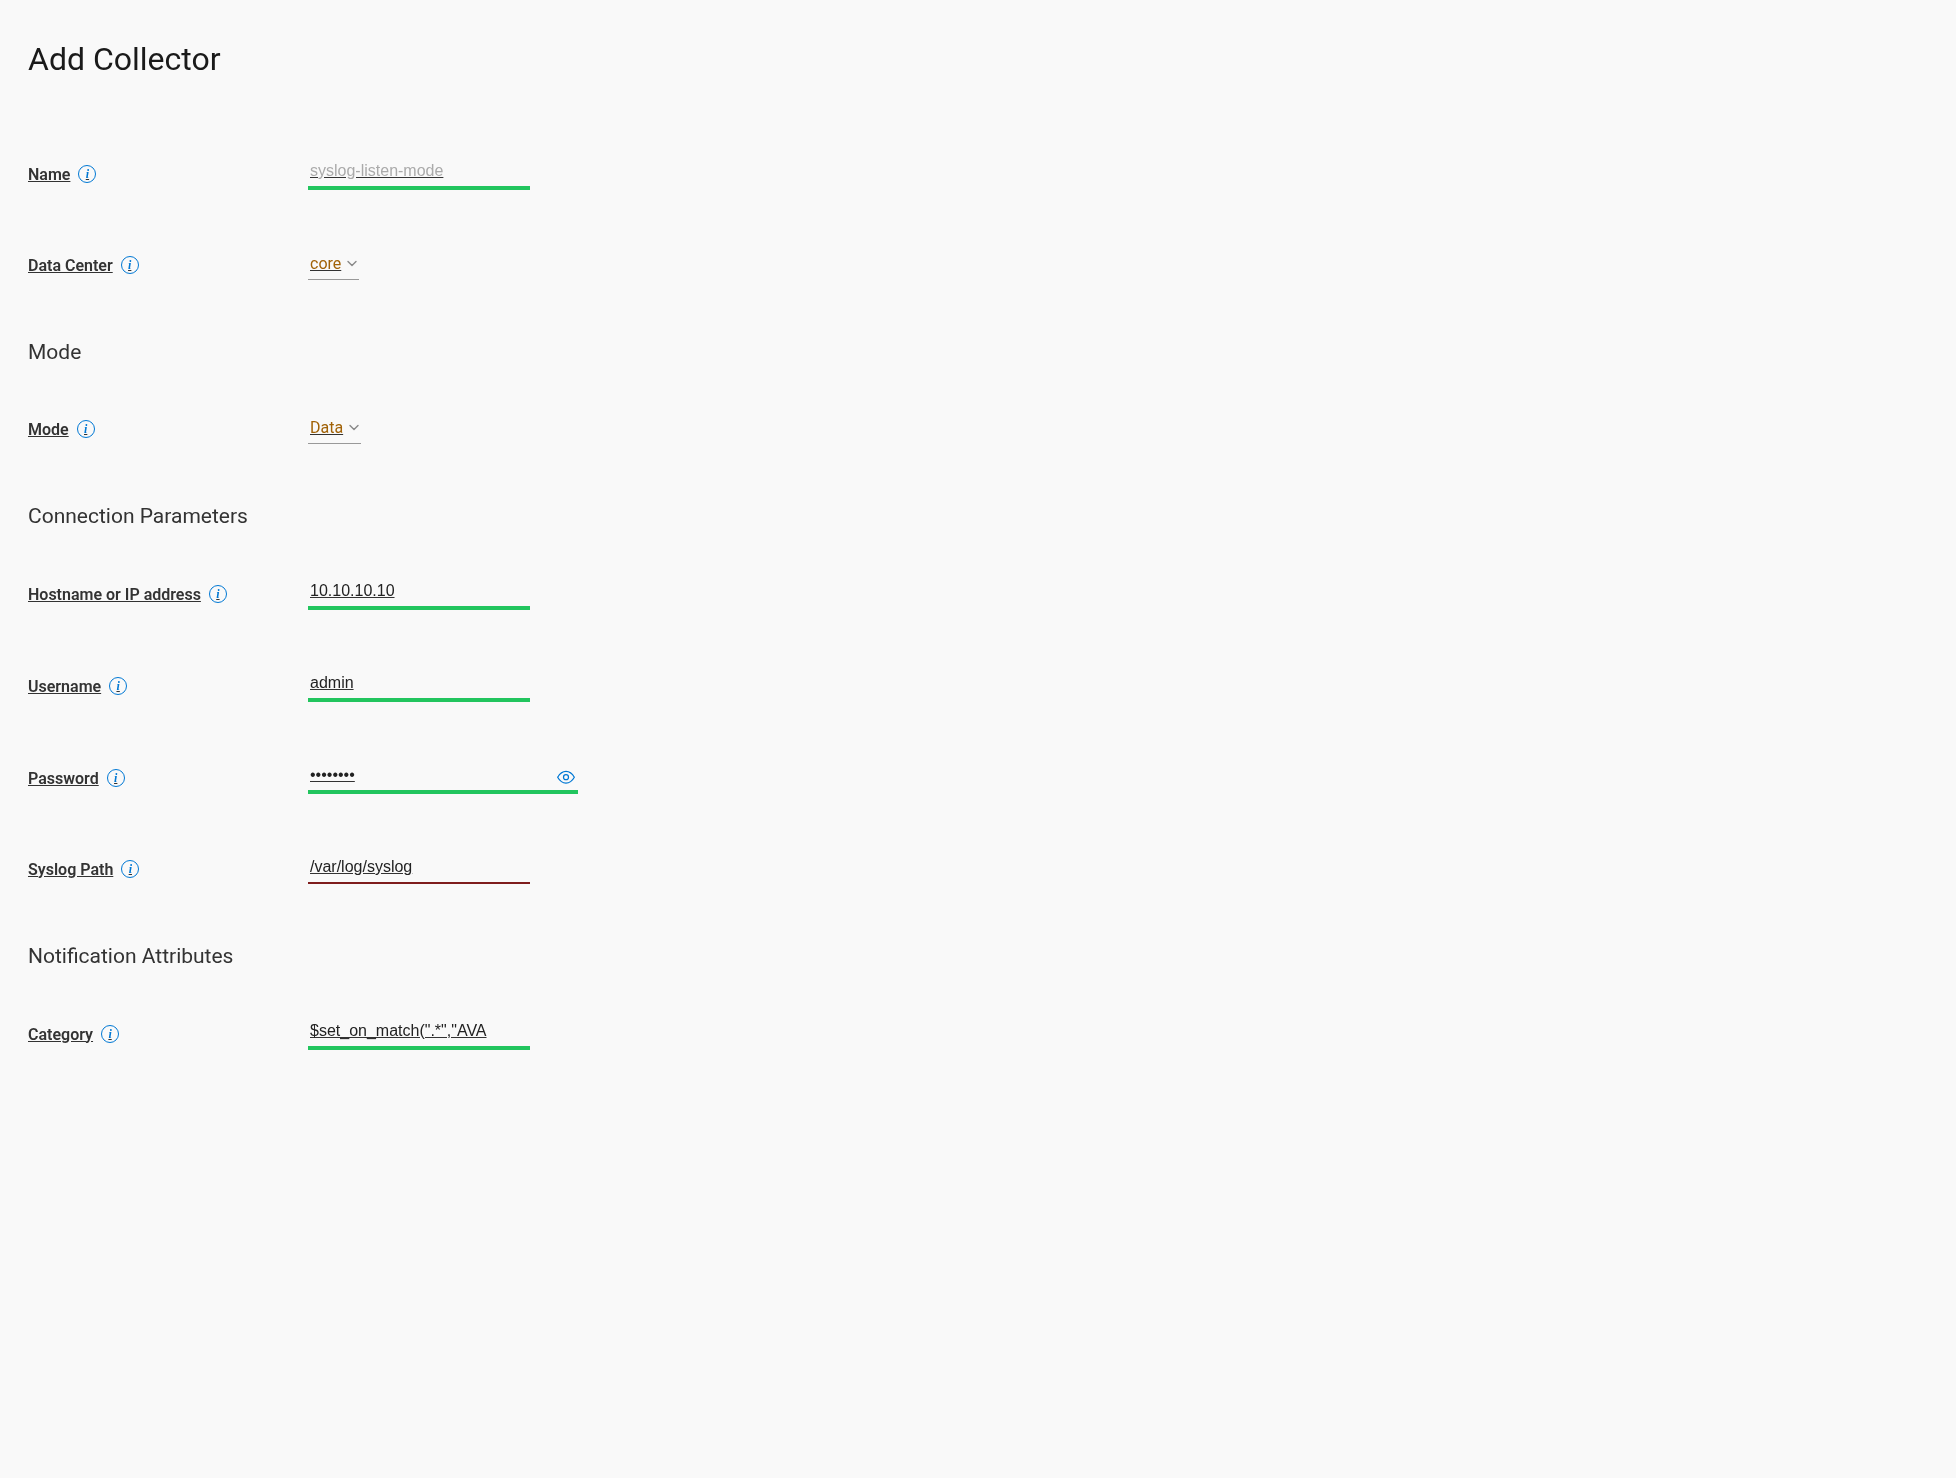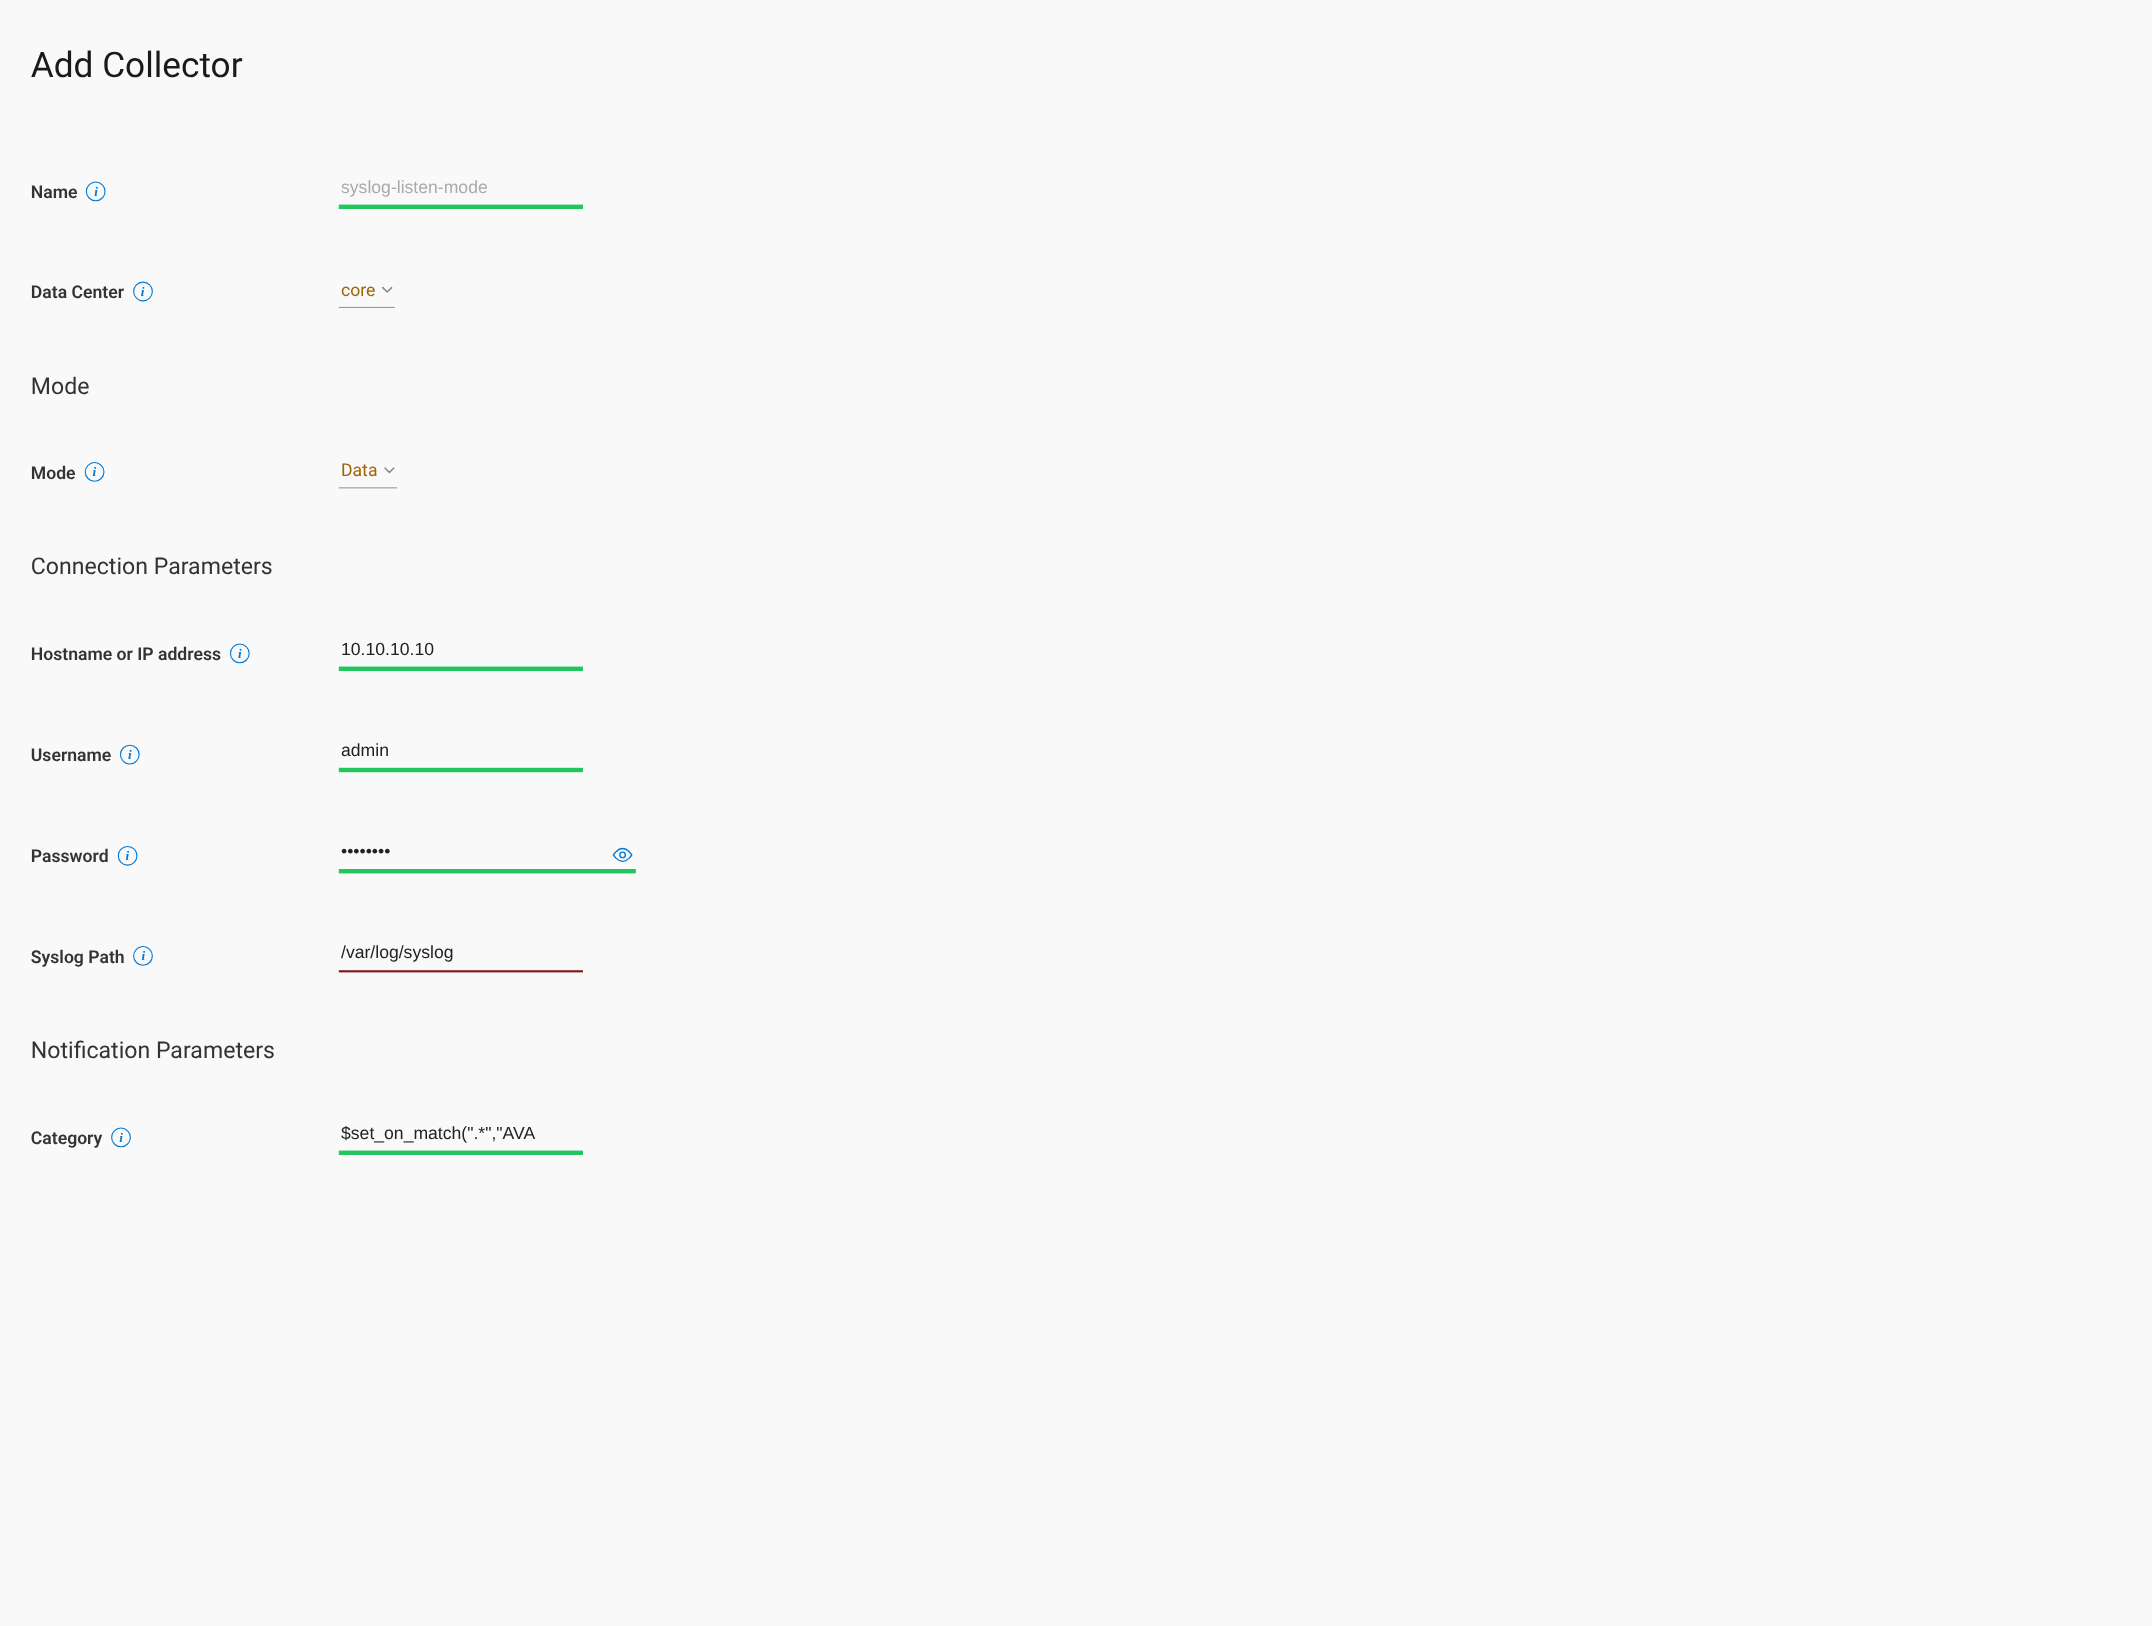--- a/index.html
+++ b/index.html
@@ -17,20 +17,21 @@
     .page-title {
       font-size: 32px;
       font-weight: 400;
       color: #1a1a1a;
       margin-bottom: 80px;
     }
     .form-row {
       display: flex;
       align-items: center;
       margin-bottom: 60px;
+      text-decoration: underline;
     }
     .label-group {
       display: flex;
       align-items: center;
       width: 280px;
       gap: 8px;
     }
     .field-label {
       font-size: 16px;
       font-weight: 600;
@@ -202,21 +203,21 @@
 </div>
 
 <div class="form-row">
   <div class="label-group">
     <span class="field-label">Syslog Path</span>
     <span class="info-icon">i</span>
   </div>
   <input type="text" class="text-input active" value="/var/log/syslog" style="">
 </div>
 
-<h2 class="section-heading">Notification Parameters</h2>
+<h2 class="section-heading">Notification Attributes</h2>
 
 <div class="form-row" style="margin-bottom:10px;">
   <div class="label-group">
     <span class="field-label">Category</span>
     <span class="info-icon">i</span>
   </div>
   <input type="text" class="text-input" value="$set_on_match(&quot;.*&quot;,&quot;AVA" style="">
 </div>
 
 </body></html>

